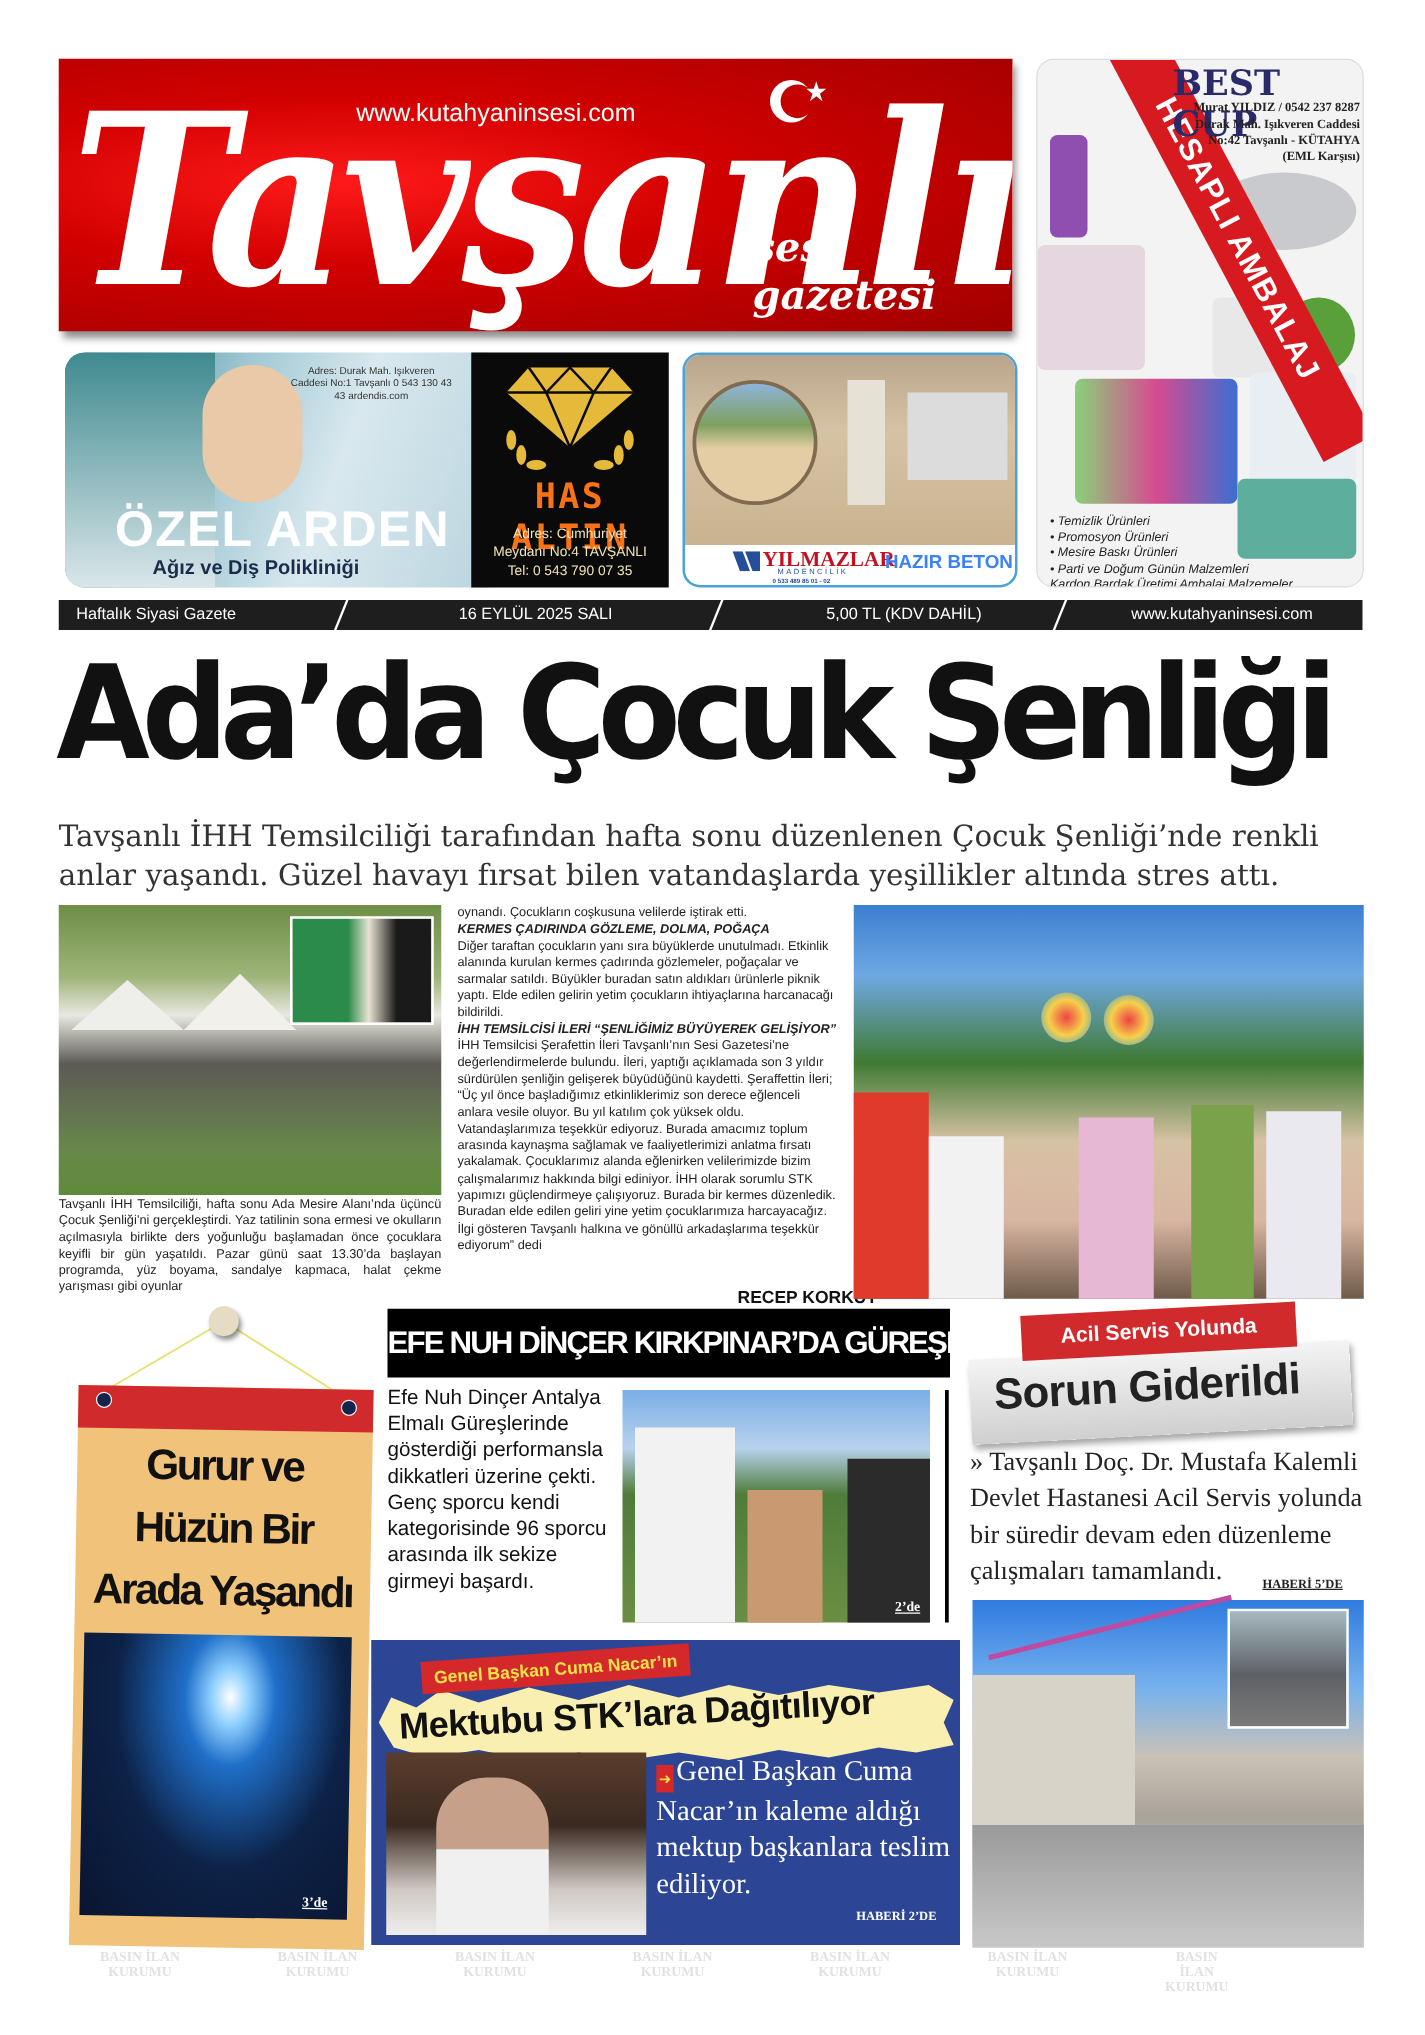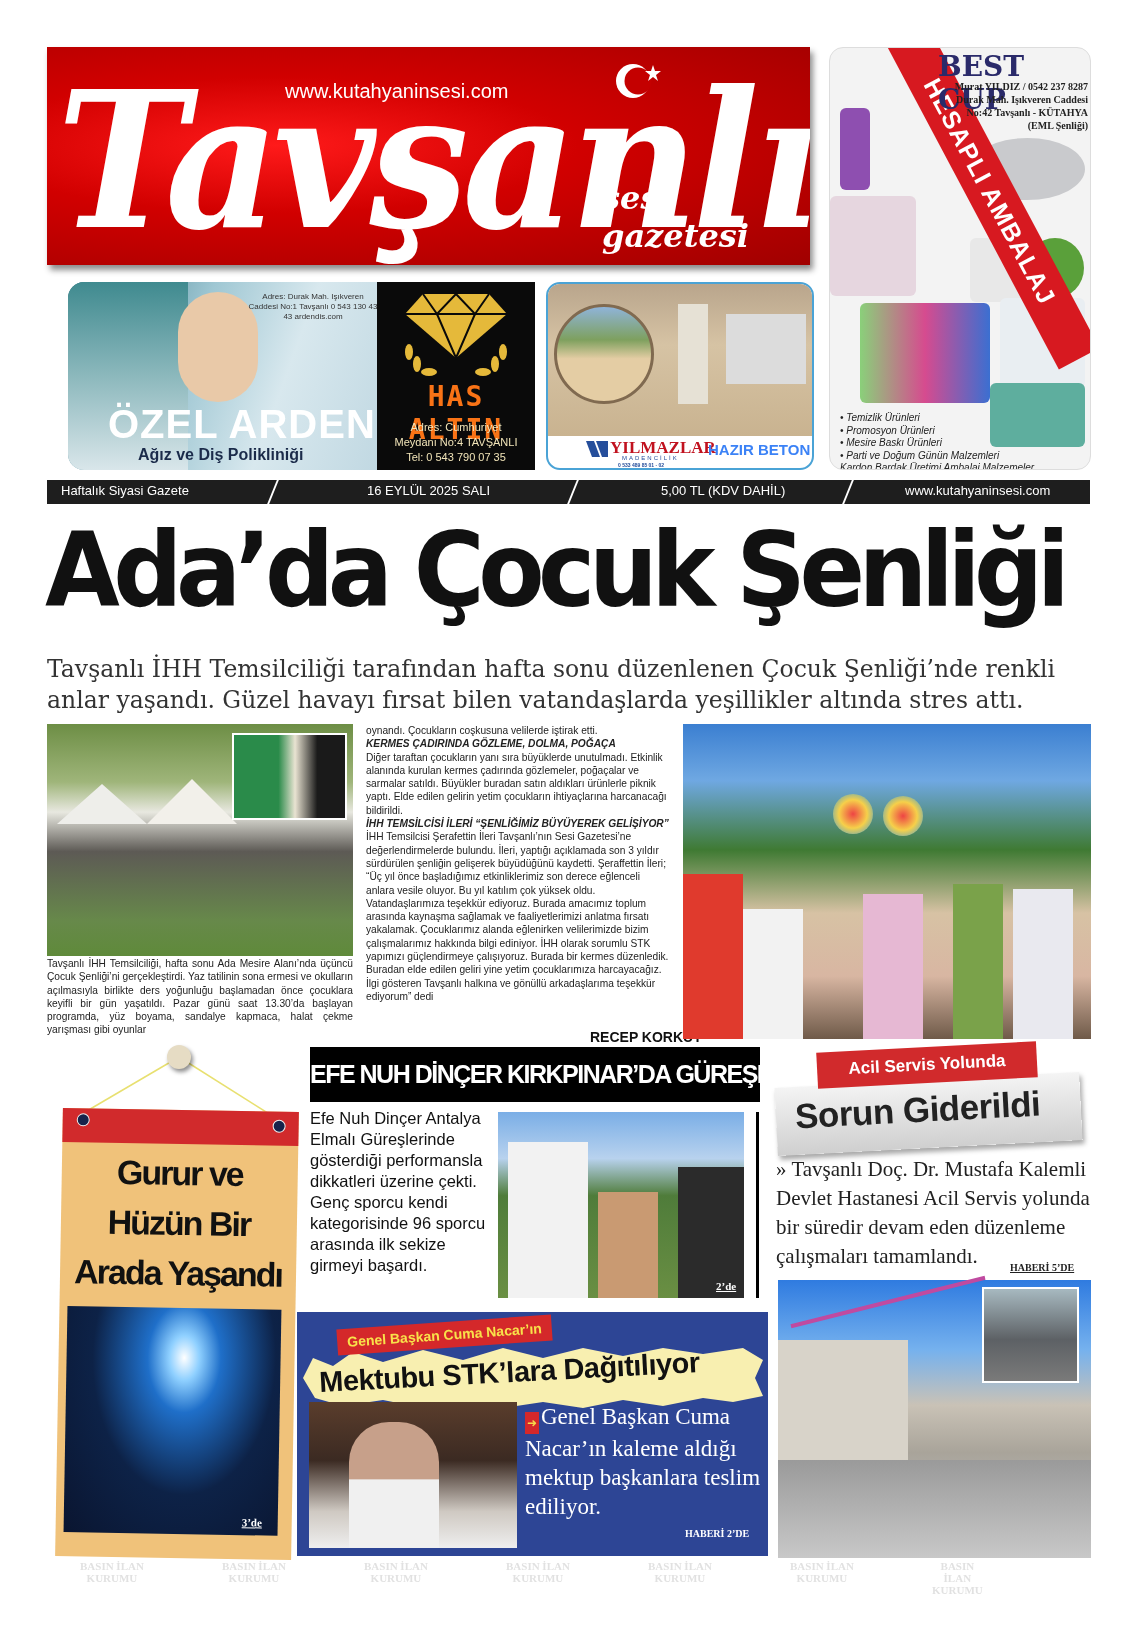--- a/index.html
+++ b/index.html
@@ -20,21 +20,21 @@
   
   .bestcup { left: 829px; top: 47px; width: 262px; height: 423px; background: #f3f3f3; border-radius: 14px; overflow: hidden; border: 1px solid #ddd; }
   .bc-ribbon { left: -30px; top: 120px; width: 380px; height: 46px; background: #d71920; transform: rotate(62deg); transform-origin: center; color: #fff; font-weight: bold; font-size: 25px; text-align: center; line-height: 46px; letter-spacing: 1px; }
   .bc-brand { left: 108px; top: 2px; font-family: "DejaVu Serif", serif; font-size: 28px; color: #2a2a6a; font-weight: bold; }
   .bc-info { left: 100px; top: 32px; width: 158px; text-align: right; font-family: "Liberation Serif", serif; font-weight: bold; font-size: 10px; line-height: 13px; color: #222; }
   .bc-list { left: 10px; top: 364px; font-size: 10px; font-style: italic; line-height: 12.5px; color: #222; }
   .bc-prod { background: #c8c8cc; border-radius: 6px; }
 
   
   .ad-dental { left: 52px; top: 282px; width: 352px; height: 188px; border-radius: 16px; overflow: hidden;
-    background: linear-gradient(110deg, #2f6f7f 0%, #9fc7d3 35%, #d8e8ee 60%, #b9d3de 100%); margin-left: 16px; }
+    background: linear-gradient(110deg, #2f6f7f 0%, #9fc7d3 35%, #d8e8ee 60%, #b9d3de 100%); }
   .ad-dental .brand { left: 40px; top: 120px; color: #fff; font-size: 40px; font-weight: bold; letter-spacing: 1px; }
   .ad-dental .tag { left: 70px; top: 164px; color: #1b2b4a; font-size: 16px; font-weight: bold; }
   .ad-dental .addr { left: 180px; top: 10px; width: 130px; text-align: center; font-size: 8px; line-height: 10px; color: #333; }
   .ad-gold { left: 377px; top: 282px; width: 158px; height: 188px; background: #0a0a0a; }
   .ad-gold .diamond { left: 26px; top: 8px; width: 106px; height: 70px; }
   .ad-gold .brand { left: 0; width: 158px; top: 98px; text-align: center; color: #f97316; font-size: 28px; font-weight: bold; letter-spacing: 2px; font-family: "DejaVu Sans Mono", monospace; }
   .ad-gold .addr { left: 0; width: 158px; top: 138px; text-align: center; color: #f1e4b8; font-size: 11px; line-height: 15px; }
   .ad-beton { left: 546px; top: 282px; width: 268px; height: 188px; border: 2px solid #4aa3d6; border-radius: 14px; overflow: hidden; background: #fff; }
   .ad-beton .photo { left: 0; top: 0; width: 268px; height: 152px; background: linear-gradient(180deg, #b9a58c 0%, #d6c3a4 40%, #c9b390 100%); }
   .ad-beton .circle { left: 6px; top: 20px; width: 100px; height: 100px; border-radius: 50%; background: linear-gradient(#8fb4d9 0%, #7ea05e 35%, #e4cda4 55%); border: 3px solid #806a50; }
@@ -121,21 +121,21 @@
   <div class="abs bc-prod" style="left:196px;top:190px;width:58px;height:60px;border-radius:50%;background:#5aa03a;"></div>
   <div class="abs bc-prod" style="left:30px;top:255px;width:130px;height:100px;background:linear-gradient(90deg,#8ad07a,#d64b8f,#3b6fd1);"></div>
   <div class="abs bc-prod" style="left:170px;top:250px;width:85px;height:90px;background:#e9eef2;"></div>
   <div class="abs bc-prod" style="left:160px;top:335px;width:95px;height:64px;background:#5eae9e;"></div>
   <div class="abs bc-ribbon">HESAPLI AMBALAJ</div>
   <div class="abs bc-brand">BEST CUP</div>
   <div class="abs bc-info">
     <div>Murat YILDIZ / 0542 237 8287</div>
     <div>Durak Mah. Işıkveren Caddesi</div>
     <div>No:42 Tavşanlı - KÜTAHYA</div>
-    <div>(EML Şenliği)</div>
+    <div>(EML Karşısı)</div>
   </div>
   <div class="abs bc-list">
     <div>• Temizlik Ürünleri</div>
     <div>• Promosyon Ürünleri</div>
     <div>• Mesire Baskı Ürünleri</div>
     <div>• Parti ve Doğum Günün Malzemleri</div>
     <div>  Kardon Bardak Üretimi Ambalaj Malzemeler</div>
   </div>
 </div>
 

